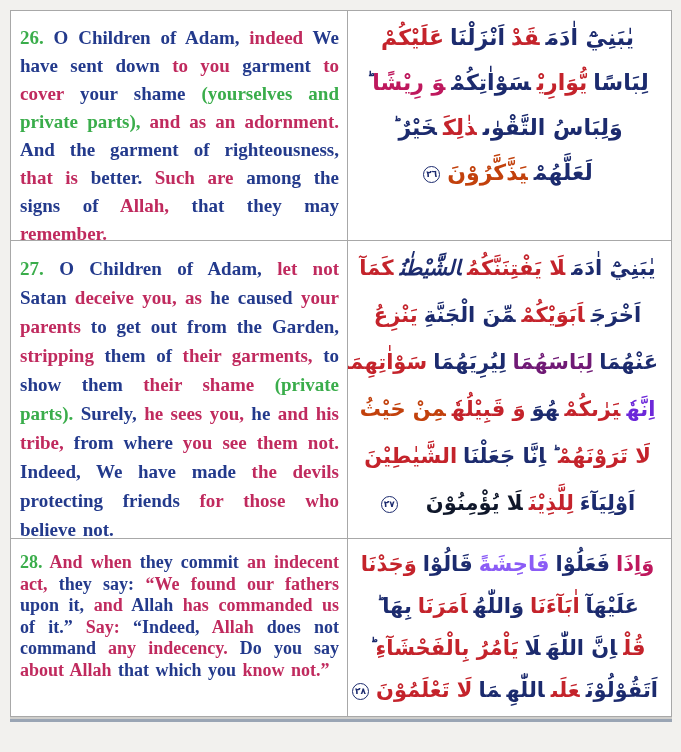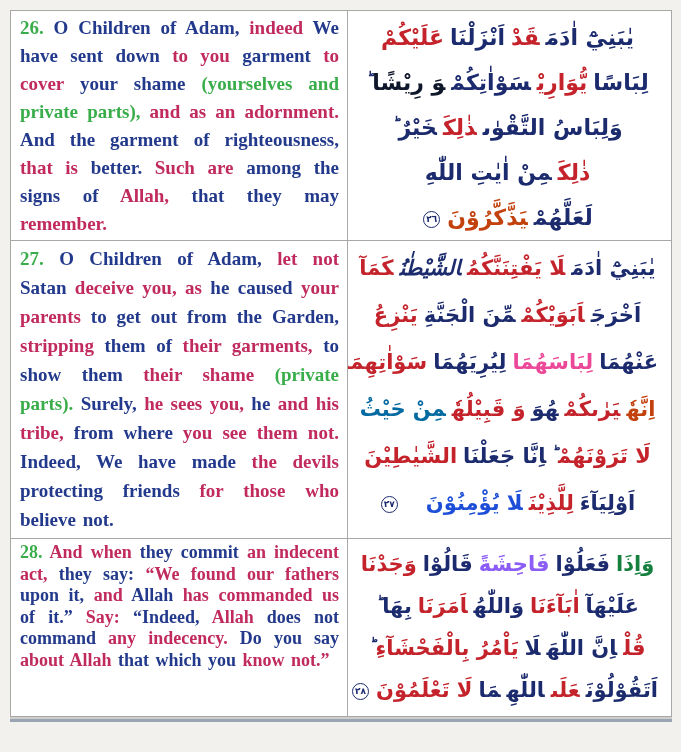--- a/index.html
+++ b/index.html
@@ -23,21 +23,21 @@
     grid-template-columns:337px 1fr;
     overflow:hidden;
   }
   .row + .row{border-top:1px solid #a8a8a8;}
   .row-v26{height:229px;}
   .row-v27{height:297px;}
   .row-v28{height:177px;}
   .cell-en{
     border-right:1px solid #a8a8a8;
     box-sizing:border-box;
-    padding:3px 8px 0 9px;
+    padding:13px 8px 0 9px;
     text-align:justify;
     font-weight:bold;
     word-spacing:2px;
     overflow:hidden;
   }
   .row-v26 .cell-en{font-size:19px;line-height:28px;}
   .row-v27 .cell-en{font-size:19px;line-height:29px;}
   .row-v28 .cell-en{font-size:18px;line-height:21.5px;}
   .cell-ar{
     box-sizing:border-box;
@@ -67,40 +67,39 @@
 </style>
 </head>
 <body style="background: rgb(242, 241, 238);">
 
 <div class="page">
   <div class="sheet" id="table-root" style="border-color: rgb(168, 168, 168);">
       <div class="row row-v26">
         <div class="cell-en"><span class="en-seg" style="color: rgb(58, 173, 75);">26.  </span><span class="en-seg" style="color: rgb(35, 58, 140);">O Children of Adam, </span><span class="en-seg" style="color: rgb(192, 42, 94);">indeed </span><span class="en-seg" style="color: rgb(35, 58, 140);">We have sent down </span><span class="en-seg" style="color: rgb(192, 42, 94);">to you </span><span class="en-seg" style="color: rgb(35, 58, 140);">garment </span><span class="en-seg" style="color: rgb(192, 42, 94);">to cover </span><span class="en-seg" style="color: rgb(35, 58, 140);">your shame </span><span class="en-seg" style="color: rgb(58, 173, 75);">(yourselves and private parts), </span><span class="en-seg" style="color: rgb(192, 42, 94);">and as an adornment. </span><span class="en-seg" style="color: rgb(35, 58, 140);">And the garment of righteousness, </span><span class="en-seg" style="color: rgb(192, 42, 94);">that is </span><span class="en-seg" style="color: rgb(35, 58, 140);">better. </span><span class="en-seg" style="color: rgb(192, 42, 94);">Such are </span><span class="en-seg" style="color: rgb(35, 58, 140);">among the signs of </span><span class="en-seg" style="color: rgb(192, 42, 94);">Allah, </span><span class="en-seg" style="color: rgb(35, 58, 140);">that they may </span><span class="en-seg" style="color: rgb(192, 42, 94);">remember.</span></div>
         <div class="cell-ar">
           <div class="ar-line"><span class="ar-word" style="color: rgb(28, 43, 110);">يٰبَنِيْٓ اٰدَمَ</span><span class="ar-word" style="color: rgb(196, 35, 43);">قَدْ</span><span class="ar-word" style="color: rgb(28, 43, 110);">اَنْزَلْنَا</span><span class="ar-word" style="color: rgb(196, 35, 43);">عَلَيْكُمْ</span></div>
-          <div class="ar-line"><span class="ar-word" style="color: rgb(28, 43, 110);">لِبَاسًا</span><span class="ar-word" style="color: rgb(196, 35, 43);">يُّوَارِيْ</span><span class="ar-word" style="color: rgb(28, 43, 110);">سَوْاٰتِكُمْ</span><span class="ar-word" style="color: #0f172a;">وَ رِيْشًا</span><span class="ar-word" style="color: rgb(28, 43, 110);">ؕ</span></div>
+          <div class="ar-line"><span class="ar-word" style="color: rgb(28, 43, 110);">لِبَاسًا</span><span class="ar-word" style="color: rgb(196, 35, 43);">يُّوَارِيْ</span><span class="ar-word" style="color: rgb(28, 43, 110);">سَوْاٰتِكُمْ</span><span class="ar-word" style="color: #be185d;">وَ رِيْشًا</span><span class="ar-word" style="color: rgb(28, 43, 110);">ؕ</span></div>
           <div class="ar-line"><span class="ar-word" style="color: rgb(28, 43, 110);">وَلِبَاسُ التَّقْوٰى</span><span class="ar-word" style="color: rgb(196, 35, 43);">ذٰلِكَ</span><span class="ar-word" style="color: rgb(28, 43, 110);">خَيْرٌ</span><span class="ar-word" style="color: rgb(28, 43, 110);">ؕ</span></div>
-          <div class="ar-line"><span class="ar-word" style="color: rgb(196, 35, 43);">ذٰلِكَ</span><span class="ar-word" style="color: rgb(28, 43, 110);">مِنْ اٰيٰتِ اللّٰهِ</span></div>
           <div class="ar-line"><span class="ar-word" style="color: rgb(28, 43, 110);">لَعَلَّهُمْ</span><span class="ar-word" style="color: #c2410c;">يَذَّكَّرُوْنَ</span><span class="verse-marker" style="color: rgb(28, 43, 110);">٢٦</span></div>
         </div>
       </div>
       <div class="row row-v27">
         <div class="cell-en"><span class="en-seg" style="color: rgb(58, 173, 75);">27.  </span><span class="en-seg" style="color: rgb(35, 58, 140);">O Children of Adam, </span><span class="en-seg" style="color: rgb(192, 42, 94);">let not </span><span class="en-seg" style="color: rgb(35, 58, 140);">Satan </span><span class="en-seg" style="color: rgb(192, 42, 94);">deceive you, as </span><span class="en-seg" style="color: rgb(35, 58, 140);">he caused </span><span class="en-seg" style="color: rgb(192, 42, 94);">your parents </span><span class="en-seg" style="color: rgb(35, 58, 140);">to get out from the Garden, </span><span class="en-seg" style="color: rgb(192, 42, 94);">stripping </span><span class="en-seg" style="color: rgb(35, 58, 140);">them of </span><span class="en-seg" style="color: rgb(192, 42, 94);">their garments, </span><span class="en-seg" style="color: rgb(35, 58, 140);">to show them </span><span class="en-seg" style="color: rgb(192, 42, 94);">their shame </span><span class="en-seg" style="color: rgb(58, 173, 75);">(private parts). </span><span class="en-seg" style="color: rgb(35, 58, 140);">Surely, </span><span class="en-seg" style="color: rgb(192, 42, 94);">he sees you, </span><span class="en-seg" style="color: rgb(35, 58, 140);">he </span><span class="en-seg" style="color: rgb(192, 42, 94);">and his tribe, </span><span class="en-seg" style="color: rgb(35, 58, 140);">from where </span><span class="en-seg" style="color: rgb(192, 42, 94);">you see them not.  </span><span class="en-seg" style="color: rgb(35, 58, 140);">Indeed, We have made </span><span class="en-seg" style="color: rgb(192, 42, 94);">the devils </span><span class="en-seg" style="color: rgb(35, 58, 140);">protecting friends </span><span class="en-seg" style="color: rgb(192, 42, 94);">for those who </span><span class="en-seg" style="color: rgb(35, 58, 140);">believe not.</span></div>
         <div class="cell-ar">
           <div class="ar-line"><span class="ar-word" style="color: rgb(28, 43, 110);">يٰبَنِيْٓ اٰدَمَ</span><span class="ar-word" style="color: rgb(196, 35, 43);">لَا يَفْتِنَنَّكُمُ</span><span class="ar-word" style="color: rgb(28, 43, 110); font-style: italic;">الشَّيْطٰنُ</span><span class="ar-word" style="color: rgb(196, 35, 43);">كَمَآ</span></div>
           <div class="ar-line"><span class="ar-word" style="color: rgb(28, 43, 110);">اَخْرَجَ</span><span class="ar-word" style="color: rgb(196, 35, 43);">اَبَوَيْكُمْ</span><span class="ar-word" style="color: rgb(28, 43, 110);">مِّنَ الْجَنَّةِ</span><span class="ar-word" style="color: rgb(196, 35, 43);">يَنْزِعُ</span></div>
-          <div class="ar-line"><span class="ar-word" style="color: rgb(28, 43, 110);">عَنْهُمَا</span><span class="ar-word" style="color: #ec4899; margin-top: 7px;">لِبَاسَهُمَا</span><span class="ar-word" style="color: rgb(28, 43, 110); margin-top: 40px;">لِيُرِيَهُمَا</span><span class="ar-word" style="color: rgb(196, 35, 43);">سَوْاٰتِهِمَا</span><span class="ar-word" style="color: rgb(28, 43, 110);">ؕ</span></div>
-          <div class="ar-line"><span class="ar-word" style="color: #c2410c;">اِنَّهٗ</span><span class="ar-word" style="color: rgb(196, 35, 43);">يَرٰىكُمْ</span><span class="ar-word" style="color: rgb(28, 43, 110);">هُوَ</span><span class="ar-word" style="color: rgb(196, 35, 43);">وَ قَبِيْلُهٗ</span><span class="ar-word" style="color: #0369a1;">مِنْ حَيْثُ</span></div>
+          <div class="ar-line"><span class="ar-word" style="color: rgb(28, 43, 110);">عَنْهُمَا</span><span class="ar-word" style="color: #701a75; margin-top: 7px;">لِبَاسَهُمَا</span><span class="ar-word" style="color: rgb(28, 43, 110); margin-top: 40px;">لِيُرِيَهُمَا</span><span class="ar-word" style="color: rgb(196, 35, 43);">سَوْاٰتِهِمَا</span><span class="ar-word" style="color: rgb(28, 43, 110);">ؕ</span></div>
+          <div class="ar-line"><span class="ar-word" style="color: #6d28d9;">اِنَّهٗ</span><span class="ar-word" style="color: rgb(196, 35, 43);">يَرٰىكُمْ</span><span class="ar-word" style="color: rgb(28, 43, 110);">هُوَ</span><span class="ar-word" style="color: rgb(196, 35, 43);">وَ قَبِيْلُهٗ</span><span class="ar-word" style="color: #c2410c;">مِنْ حَيْثُ</span></div>
           <div class="ar-line"><span class="ar-word" style="color: rgb(196, 35, 43); text-align: right;">لَا تَرَوْنَهُمْ</span><span class="ar-word" style="color: rgb(28, 43, 110);">ؕ</span><span class="ar-word" style="color: rgb(28, 43, 110);">اِنَّا جَعَلْنَا</span><span class="ar-word" style="color: rgb(196, 35, 43);">الشَّيٰطِيْنَ</span></div>
-          <div class="ar-line"><span class="ar-word" style="color: rgb(28, 43, 110);">اَوْلِيَآءَ</span><span class="ar-word" style="color: rgb(196, 35, 43);">لِلَّذِيْنَ</span><span class="ar-word" style="color: #1d4ed8; margin-left: 24px;">لَا يُؤْمِنُوْنَ</span><span class="verse-marker" style="color: rgb(28, 43, 110);">٢٧</span></div>
+          <div class="ar-line"><span class="ar-word" style="color: rgb(28, 43, 110);">اَوْلِيَآءَ</span><span class="ar-word" style="color: rgb(196, 35, 43);">لِلَّذِيْنَ</span><span class="ar-word" style="color: #0f172a; margin-left: 24px;">لَا يُؤْمِنُوْنَ</span><span class="verse-marker" style="color: rgb(28, 43, 110);">٢٧</span></div>
         </div>
       </div>
       <div class="row row-v28">
         <div class="cell-en"><span class="en-seg" style="color: rgb(58, 173, 75);">28.   </span><span class="en-seg" style="color: rgb(192, 42, 94);">And when </span><span class="en-seg" style="color: rgb(35, 58, 140);">they commit </span><span class="en-seg" style="color: rgb(192, 42, 94);">an indecent act, </span><span class="en-seg" style="color: rgb(35, 58, 140);">they say: </span><span class="en-seg" style="color: rgb(192, 42, 94);">“We found our fathers </span><span class="en-seg" style="color: rgb(35, 58, 140);">upon it, </span><span class="en-seg" style="color: rgb(192, 42, 94);">and </span><span class="en-seg" style="color: rgb(35, 58, 140);">Allah </span><span class="en-seg" style="color: rgb(192, 42, 94);">has commanded us </span><span class="en-seg" style="color: rgb(35, 58, 140);">of it.” </span><span class="en-seg" style="color: rgb(192, 42, 94);">Say: </span><span class="en-seg" style="color: rgb(35, 58, 140);">“Indeed, </span><span class="en-seg" style="color: rgb(192, 42, 94);">Allah </span><span class="en-seg" style="color: rgb(35, 58, 140);">does not command </span><span class="en-seg" style="color: rgb(192, 42, 94);">any indecency. </span><span class="en-seg" style="color: rgb(35, 58, 140);">Do you say </span><span class="en-seg" style="color: rgb(192, 42, 94);">about Allah </span><span class="en-seg" style="color: rgb(35, 58, 140);">that which you </span><span class="en-seg" style="color: rgb(192, 42, 94);">know not.”</span></div>
         <div class="cell-ar">
-          <div class="ar-line"><span class="ar-word" style="color: #15803d; margin-top: 6px;">وَاِذَا</span><span class="ar-word" style="color: rgb(28, 43, 110);">فَعَلُوْا</span><span class="ar-word" style="color: #8b5cf6;">فَاحِشَةً</span><span class="ar-word" style="color: rgb(28, 43, 110);">قَالُوْا</span><span class="ar-word" style="color: rgb(196, 35, 43);">وَجَدْنَا</span></div>
+          <div class="ar-line"><span class="ar-word" style="color: #be185d; margin-top: 6px;">وَاِذَا</span><span class="ar-word" style="color: rgb(28, 43, 110);">فَعَلُوْا</span><span class="ar-word" style="color: #8b5cf6;">فَاحِشَةً</span><span class="ar-word" style="color: rgb(28, 43, 110);">قَالُوْا</span><span class="ar-word" style="color: rgb(196, 35, 43);">وَجَدْنَا</span></div>
           <div class="ar-line"><span class="ar-word" style="color: rgb(28, 43, 110);">عَلَيْهَآ</span><span class="ar-word" style="color: rgb(196, 35, 43);">اٰبَآءَنَا</span><span class="ar-word" style="color: rgb(28, 43, 110);">وَاللّٰهُ</span><span class="ar-word" style="color: rgb(196, 35, 43);">اَمَرَنَا</span><span class="ar-word" style="color: rgb(28, 43, 110);">بِهَا</span><span class="ar-word" style="color: rgb(28, 43, 110);">ؕ</span></div>
           <div class="ar-line"><span class="ar-word" style="color: rgb(196, 35, 43);">قُلْ</span><span class="ar-word" style="color: rgb(28, 43, 110);">اِنَّ اللّٰهَ</span><span class="ar-word" style="color: rgb(28, 43, 110);">لَا</span><span class="ar-word" style="color: rgb(196, 35, 43);">يَاْمُرُ بِالْفَحْشَآءِ</span><span class="ar-word" style="color: rgb(28, 43, 110);">ؕ</span></div>
           <div class="ar-line"><span class="ar-word" style="color: rgb(28, 43, 110);">اَتَقُوْلُوْنَ</span><span class="ar-word" style="color: rgb(196, 35, 43);">عَلَى</span><span class="ar-word" style="color: rgb(28, 43, 110);">اللّٰهِ</span><span class="ar-word" style="color: rgb(28, 43, 110);">مَا</span><span class="ar-word" style="color: rgb(196, 35, 43);">لَا تَعْلَمُوْنَ</span><span class="verse-marker" style="color: rgb(28, 43, 110);">٢٨</span></div>
         </div>
       </div>
     </div>
 </div>
 
 </body></html>

